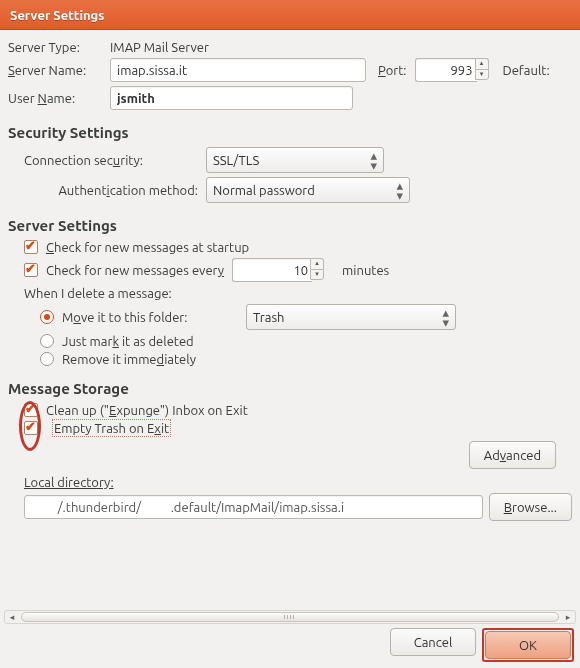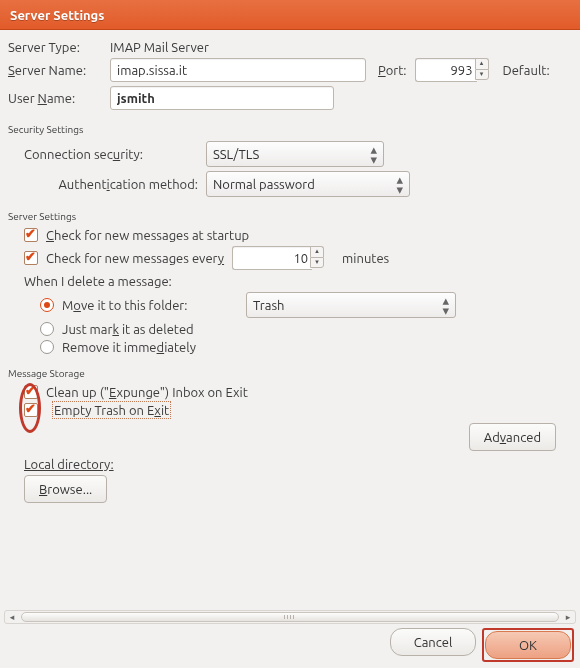--- a/index.html
+++ b/index.html
@@ -47,44 +47,44 @@
       border: 1px solid #bdb7af;
       border-radius: 3px;
       padding: 3px 6px;
       height: 24px;
       line-height: 16px;
       color: #333;
       box-shadow: inset 0 1px 1px rgba(0,0,0,0.06);
     }
     .server-name-input { width: 256px; }
     .port-input { width: 62px; text-align: right; padding-right: 4px;}
-    .user-name-input { width: 224px; font-weight: bold; }
+    .user-name-input { width: 243px; font-weight: bold; }
     .spin {
       display: inline-flex;
       flex-direction: column;
       width: 14px;
       margin-left: -2px;
     }
     .spin .btn-spin {
       height: 11px;
       border: 1px solid #bdb7af;
       background: #f6f4f2;
       font-size: 7px;
       line-height: 7px;
       text-align: center;
       color: #555;
       cursor: pointer;
     }
     .spin .btn-spin:first-child { border-bottom: none; border-top-right-radius:3px;}
     .spin .btn-spin:last-child { border-bottom-right-radius:3px;}
     .section-head {
-      font-weight: normal;
+      font-weight: bold;
       color: #3c3c3c;
       margin: 14px 0 6px 0;
-      font-size: 10px;
+      font-size: 15px;
     }
     .indent1 { padding-left: 16px; }
     .indent2 { padding-left: 32px; }
     .combo {
       position: relative;
       background: linear-gradient(#fdfdfd,#eeeceb);
       border: 1px solid #b8b1a9;
       border-radius: 3px;
       height: 26px;
       width: 178px;
@@ -196,21 +196,21 @@
       transform:translateX(-50%);
       background: repeating-linear-gradient(90deg,#b8b2aa 0 1px, transparent 1px 3px);
     }
     .footer {
       position:absolute;
       bottom:6px;
       right:6px;
       display:flex;
       gap:6px;
     }
-    .footer-btn { width:86px;border-radius:12px; }
+    .footer-btn { width:86px; }
     .ok-highlight {
       border: 2px solid #c0392b;
       border-radius: 3px;
       padding: 1px;
     }
   </style>
 </head>
 <body>
 
 <div class="titlebar">
@@ -333,20 +333,21 @@
     <div class="adv-btn">
       <span>Ad<span class="underline">v</span>anced</span>
     </div>
   </div>
 
   <div class="row indent1" style="margin-top:6px;text-decoration:underline;">
     <span class="label">Local directory:</span>
   </div>
 
   <div class="row indent1" style="gap:6px;">
+    <input class="input dir-input" value="         /.thunderbird/          .default/ImapMail/imap.sissa.i" style="">
     <div class="browse-btn">
       <span><span class="underline">B</span>rowse...</span>
     </div>
   </div>
 
 </div>
 
 <div class="scrollbar-track">
   <div class="scroll-arrow">◂</div>
   <div class="scroll-thumb"></div>

